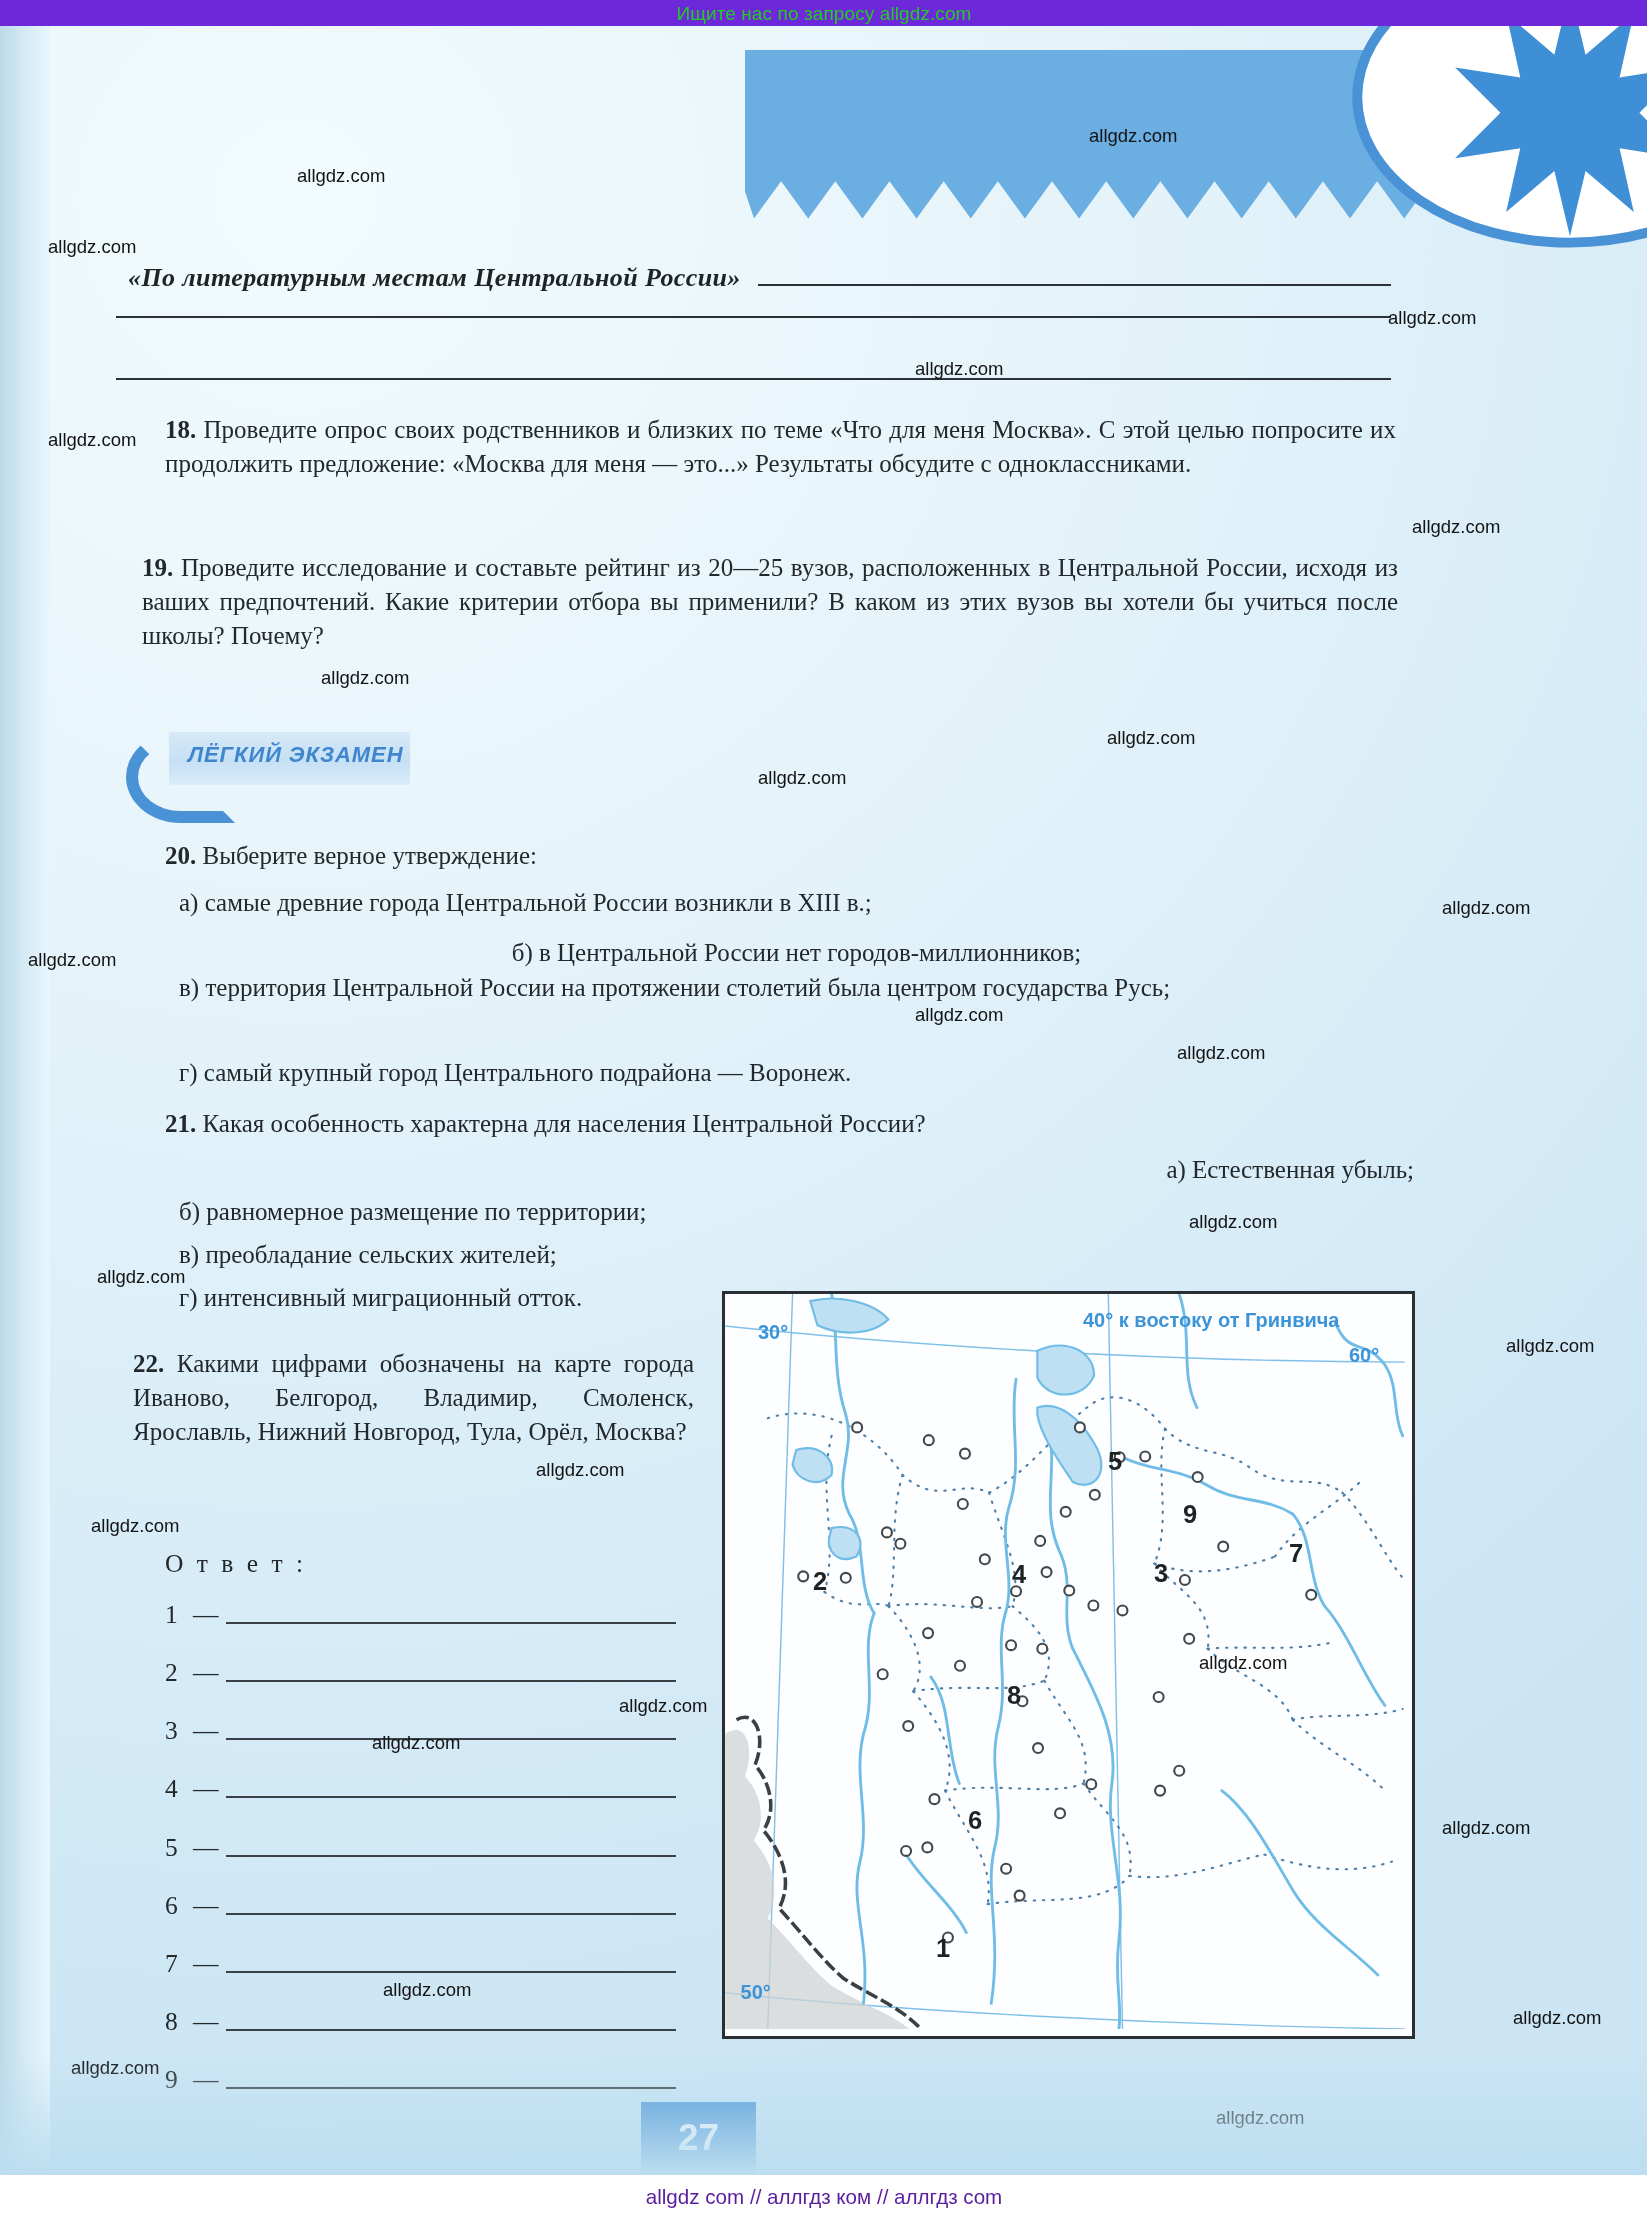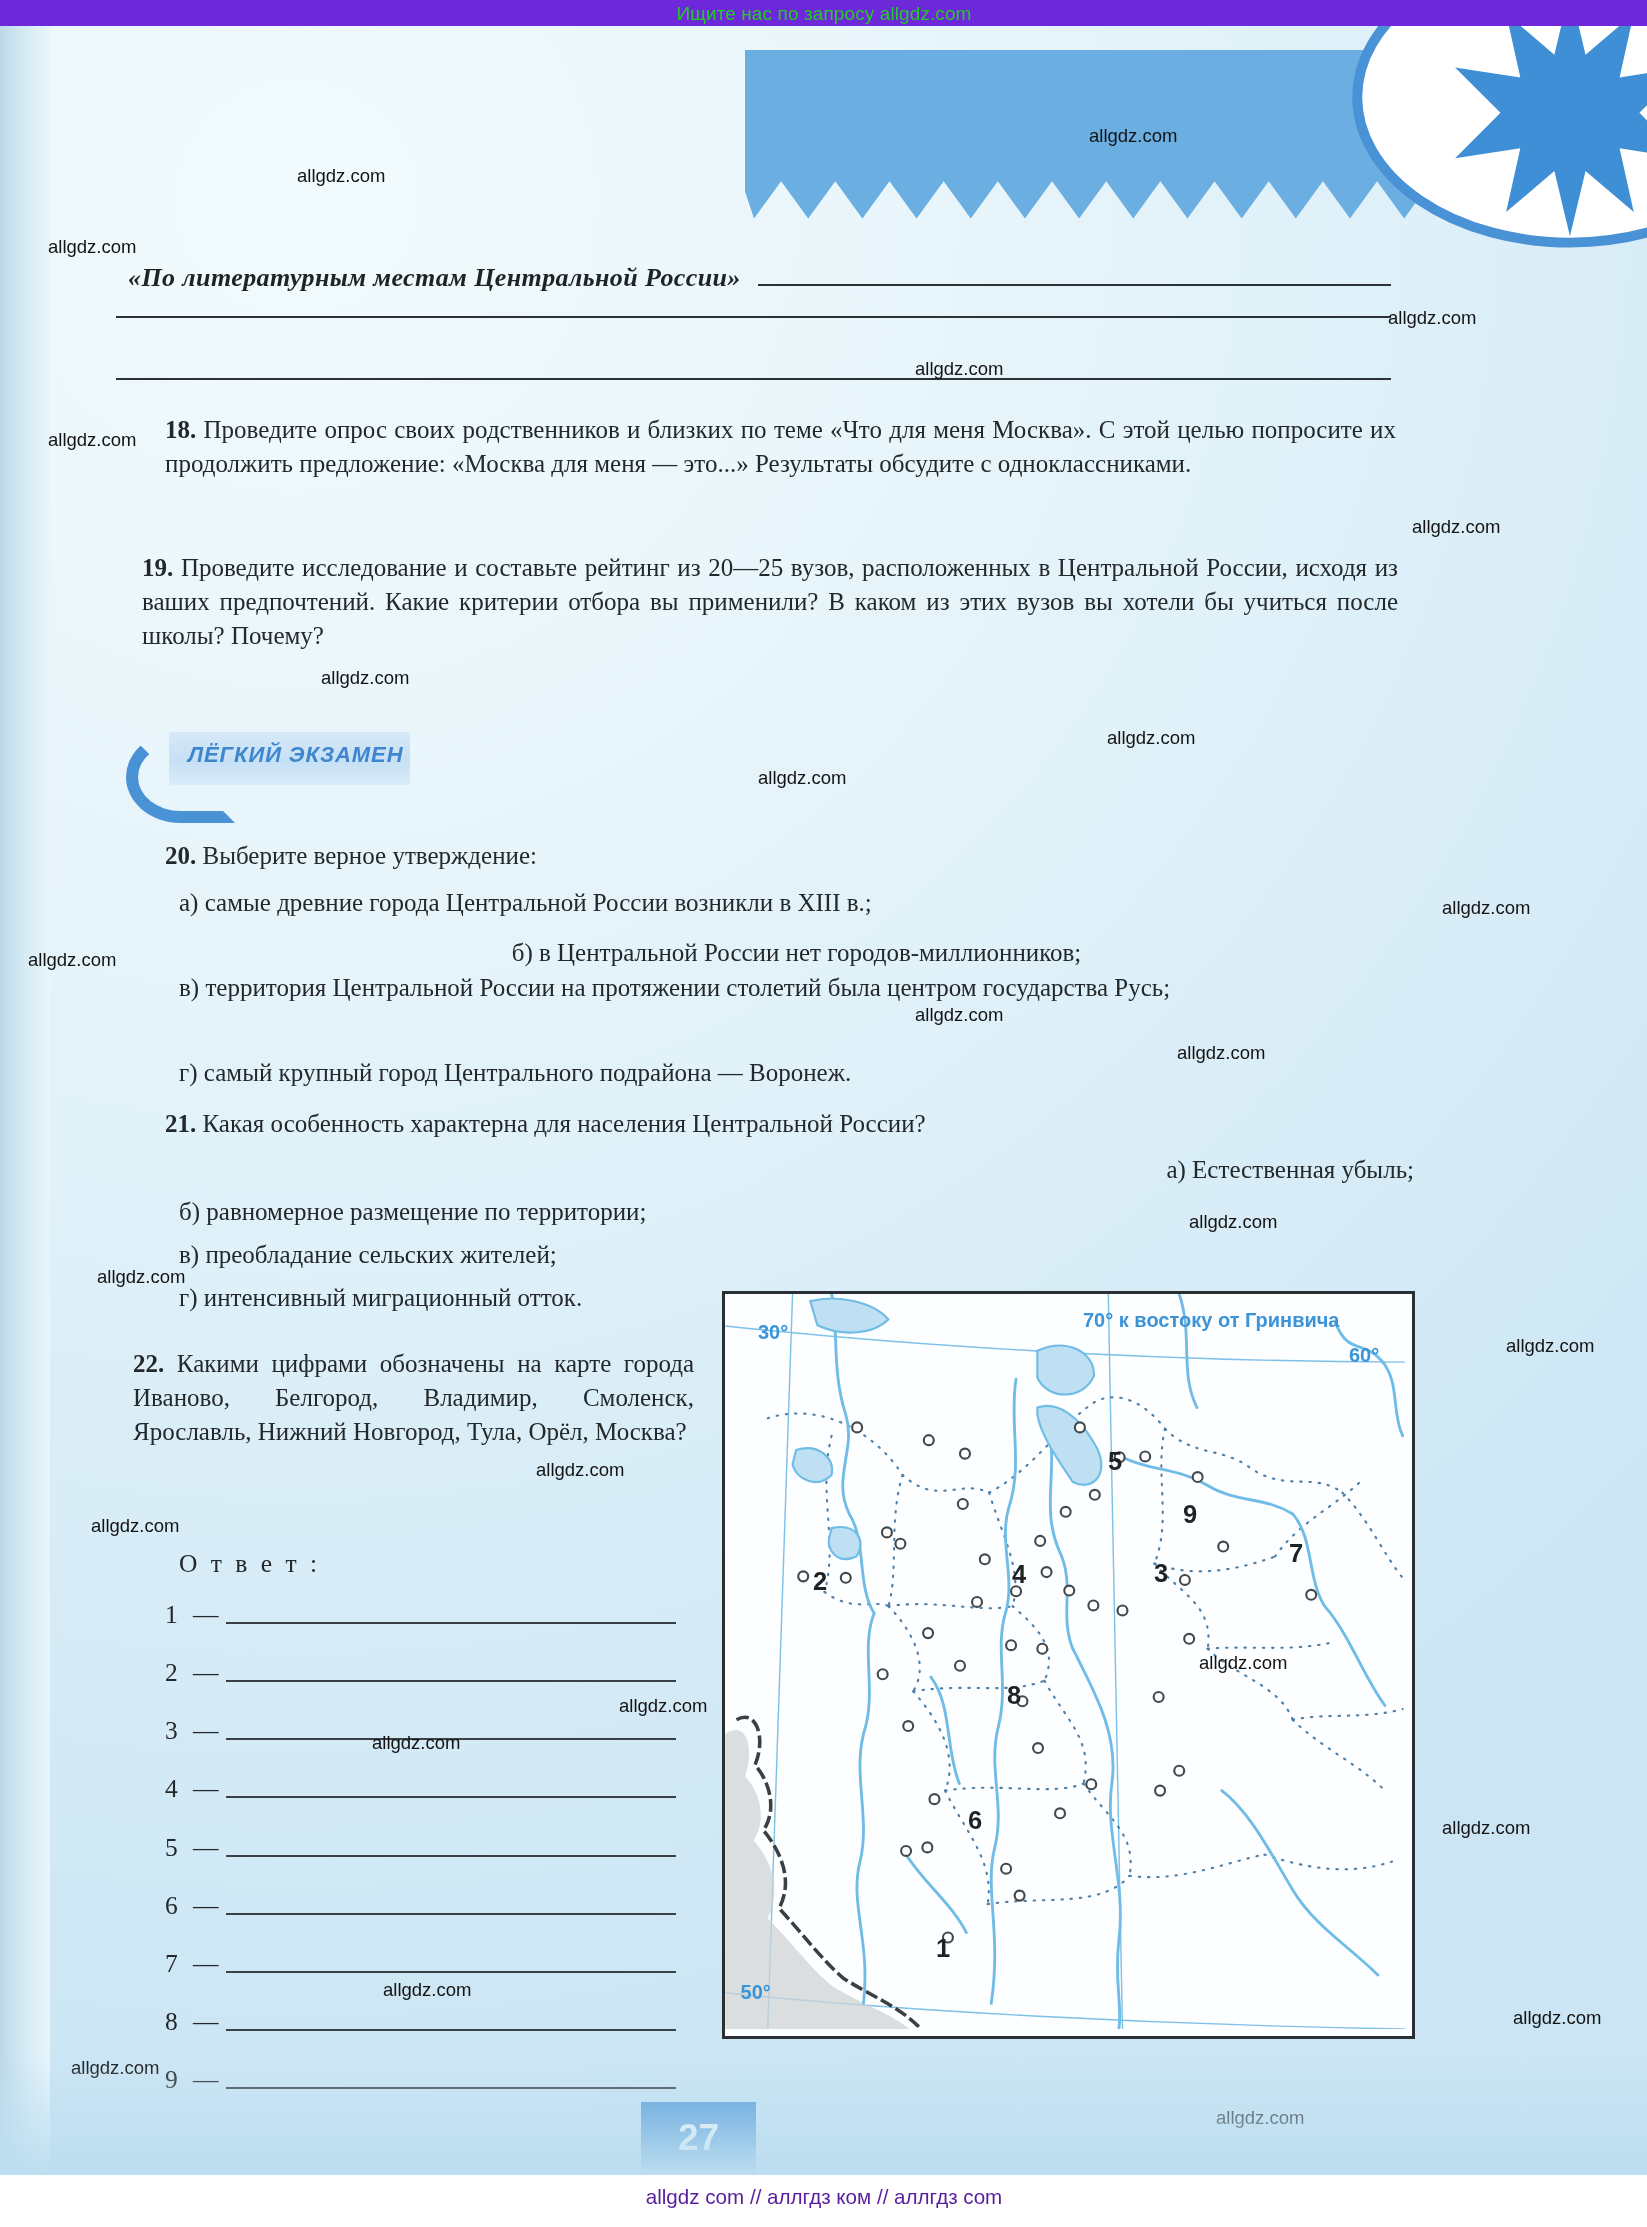--- a/index.html
+++ b/index.html
@@ -102,21 +102,20 @@
   #badge-text{
     position:absolute;left:62px;top:21px;width:213px;text-align:center;
     font-family:"Liberation Sans",sans-serif;font-style:italic;font-weight:700;
     font-size:22px;color:#3f86cf;letter-spacing:0.9px;white-space:nowrap;
   }
 
   
   #answer-label{
     position:absolute;left:165px;top:1523px;font-size:25.5px;color:#23282b;
     letter-spacing:3.5px;
-    margin-left:14px;
   }
   .ans-row{position:absolute;left:165px;width:511px;height:25.5px;display:flex;align-items:center;}
   .ans-row .num{width:28px;font-size:25.5px;color:#23282b;}
   .ans-row .dash{width:33px;font-size:25.5px;color:#23282b;}
   .ans-row .rule{flex:1;border-bottom:2.1px solid #3a4146;margin-top:15.6px;}
 
   
   #map-frame{
     position:absolute;left:722px;top:1265px;width:687px;height:742px;
     border:3.5px solid #2a2f33;background:#fdfeff;overflow:hidden;
@@ -390,21 +389,21 @@
             <circle cx="396" cy="810" r="7" fill="#ffffff" stroke="#43484c" stroke-width="3"></circle>
             <circle cx="415" cy="848" r="7" fill="#ffffff" stroke="#43484c" stroke-width="3"></circle>
             <circle cx="314" cy="907" r="7" fill="#ffffff" stroke="#43484c" stroke-width="3"></circle>
             <circle cx="640" cy="672" r="7" fill="#ffffff" stroke="#43484c" stroke-width="3"></circle>
             <circle cx="560" cy="446" r="7" fill="#ffffff" stroke="#43484c" stroke-width="3"></circle>
           </g>
       </svg>
 
       <div id="map-labels">
           <div class="maplab" style="left: 33px; top: 27px;">30°</div>
-          <div class="maplab" style="left: 358px; top: 15.6px;">70° к востоку от Гринвича</div>
+          <div class="maplab" style="left: 358px; top: 15.6px;">40° к востоку от Гринвича</div>
           <div class="maplab" style="left: 624px; top: 50px;">60°</div>
           <div class="maplab" style="left: 15.6px; top: 687px;">50°</div>
         </div>
       <div id="map-numbers">
           <div class="mapnum" style="left: 383px; top: 153px;">5</div>
           <div class="mapnum" style="left: 458px; top: 206px;">9</div>
           <div class="mapnum" style="left: 564px; top: 245px;">7</div>
           <div class="mapnum" style="left: 88px; top: 273px;">2</div>
           <div class="mapnum" style="left: 287px; top: 266px;">4</div>
           <div class="mapnum" style="left: 429px; top: 265px;">3</div>

